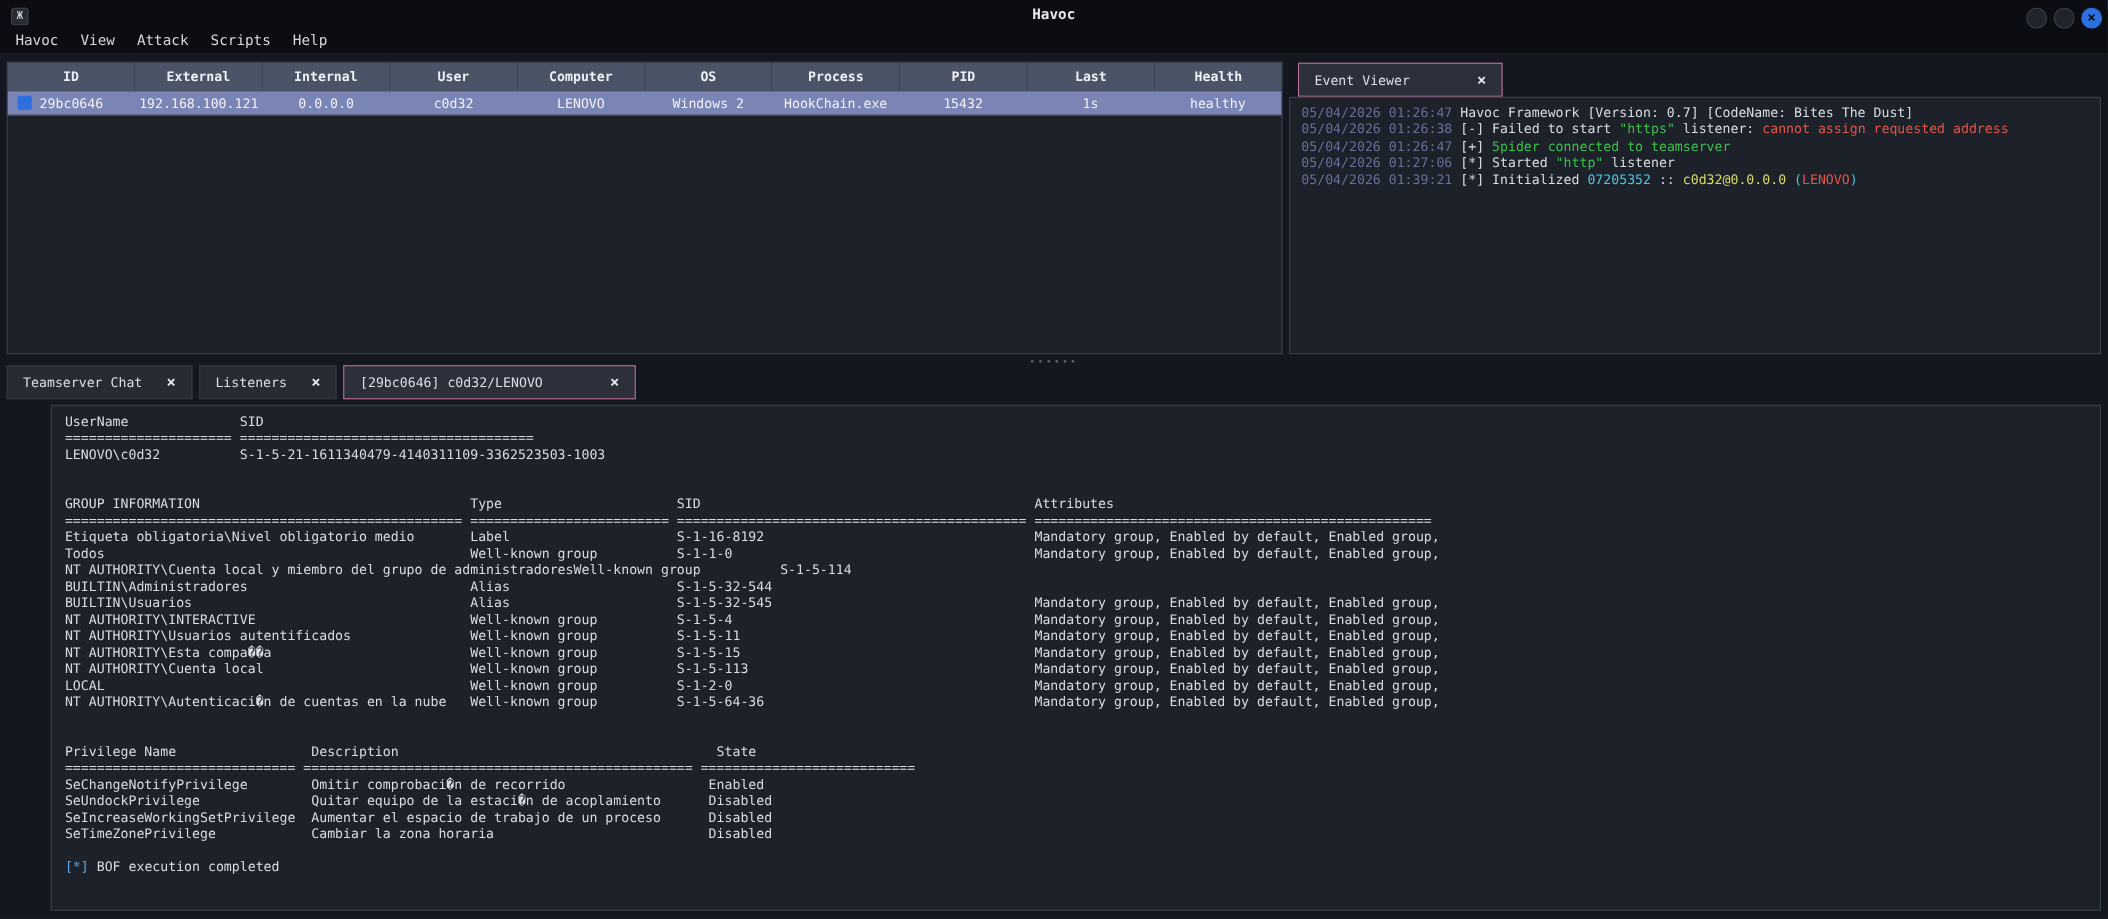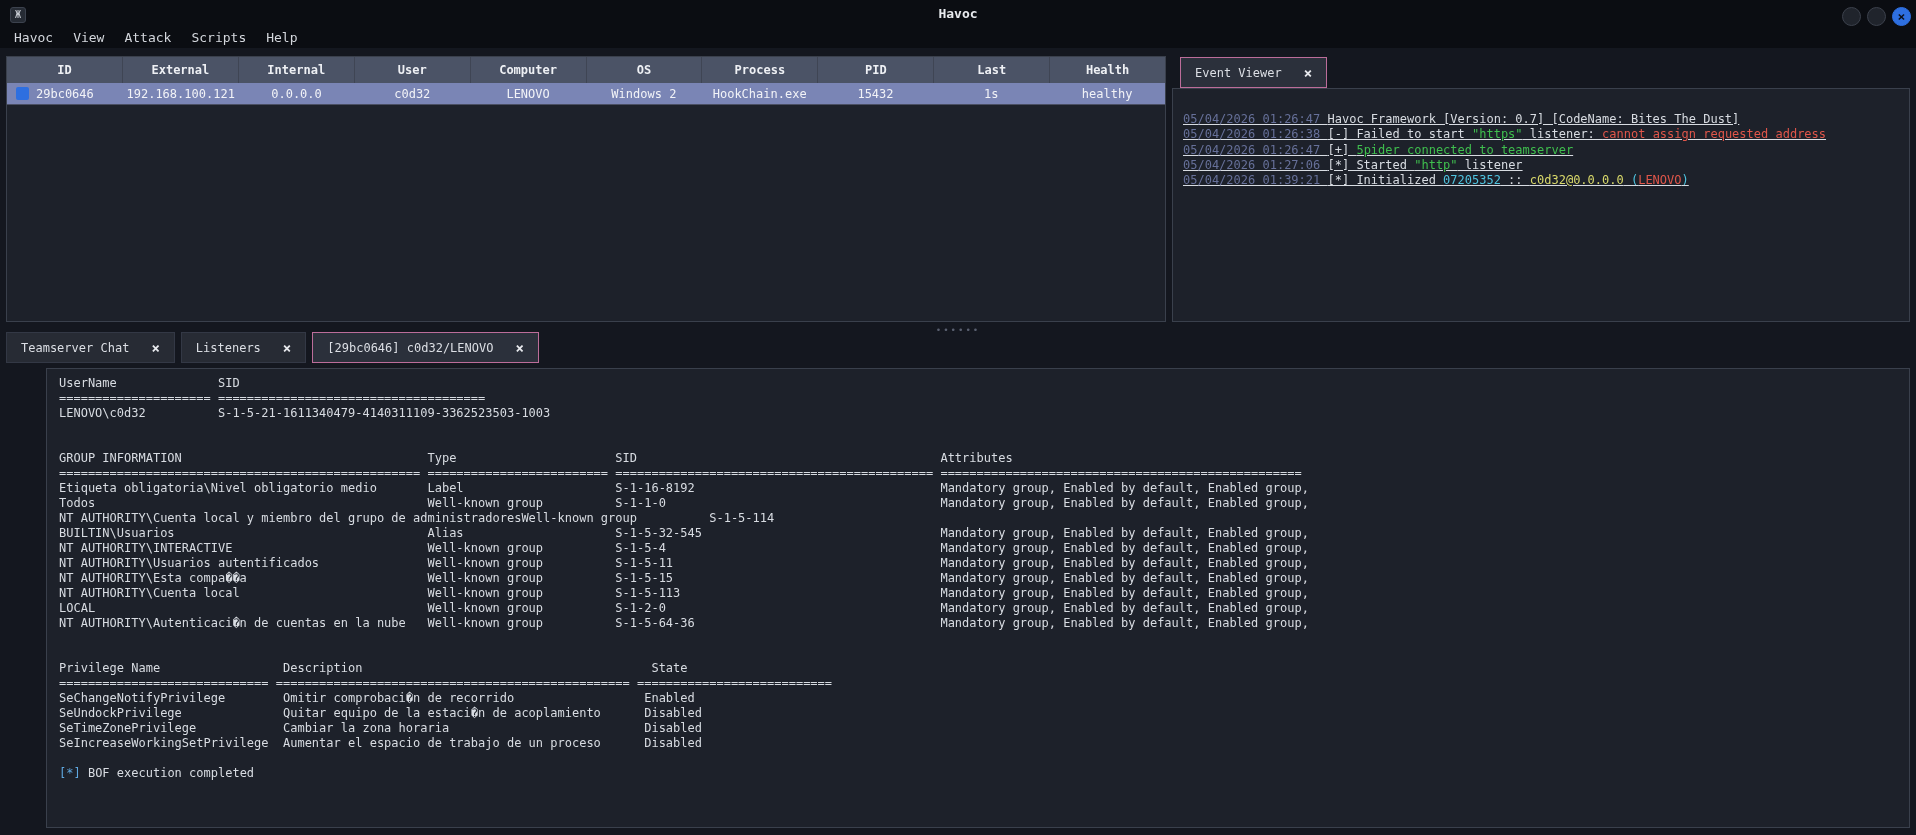--- a/index.html
+++ b/index.html
@@ -46,26 +46,26 @@
   .sessions-panel{position:absolute;left:0;top:6px;bottom:0;width:1160px;background:var(--bg-panel);border:1px solid var(--border);}
   .tbl-header{display:flex;height:26px;background:var(--header-bg);}
   .th{flex:1 1 0;border-right:1px solid #3f4554;font-weight:bold;font-size:12px;color:#eef0f4;text-align:center;line-height:26px;}
   .th:last-child{border-right:none;}
   .tbl-row{position:relative;display:flex;height:22px;background:var(--row-selected);border-bottom:1px solid #4a4f63;cursor:default;}
   .td{flex:1 1 0;font-size:12px;color:#f2f3f7;text-align:center;line-height:22px;white-space:nowrap;overflow:hidden;}
   .agent-icon{position:absolute;left:9px;top:4px;width:13px;height:13px;background:var(--c-blue);border-radius:2px;color:#fff;font-size:8px;line-height:13px;text-align:center;}
 
   .event-panel{position:absolute;left:1166px;right:0;top:0;bottom:0;}
   .ev-tabbar{position:absolute;top:7px;left:8px;height:31px;}
-  .log-box{position:absolute;top:38px;left:0;right:0;bottom:0;background:var(--bg-panel);border:1px solid var(--border);padding:23px 10px;overflow:hidden;text-decoration:underline;}
+  .log-box{position:absolute;top:38px;left:0;right:0;bottom:0;background:var(--bg-panel);border:1px solid var(--border);padding:6px 10px;overflow:hidden;}
 
   .tab{display:inline-flex;align-items:center;height:31px;padding:0 14px;background:var(--bg-tab);border:1px solid #333845;font-size:12px;color:#dcdfe5;cursor:default;}
   .tab .tab-label{margin-right:22px;}
   .tab .tab-close{font-weight:bold;font-size:14px;color:#e8eaee;cursor:pointer;}
-  .tab.active{background:var(--bg-tab-active);border:1px solid var(--accent-pink);}
+  .tab.active{background:var(--bg-tab-active);border:1px solid var(--accent-pink);gap:39px;}
 
   .line{white-space:pre;font-size:12px;line-height:15.3px;min-height:15.3px;}
   .console .line{line-height:15px;min-height:15px;}
 
   .sg-plain{color:var(--text-main);}
   .sg-ts{color:var(--c-ts);}
   .sg-green{color:var(--c-green);}
   .sg-red{color:var(--c-red);margin-top:41px;}
   .sg-cyan{color:var(--c-cyan);}
   .sg-yellow{color:var(--c-yellow);}
@@ -182,30 +182,31 @@
 <div class="line">UserName              SID</div>
     <div class="line">===================== =====================================</div>
     <div class="line">LENOVO\c0d32          S-1-5-21-1611340479-4140311109-3362523503-1003</div>
     <div class="line"> </div>
     <div class="line"> </div>
     <div class="line">GROUP INFORMATION                                  Type                      SID                                          Attributes</div>
     <div class="line">================================================== ========================= ============================================ ==================================================</div>
     <div class="line">Etiqueta obligatoria\Nivel obligatorio medio       Label                     S-1-16-8192                                  Mandatory group, Enabled by default, Enabled group,</div>
     <div class="line">Todos                                              Well-known group          S-1-1-0                                      Mandatory group, Enabled by default, Enabled group,</div>
     <div class="line">NT AUTHORITY\Cuenta local y miembro del grupo de administradoresWell-known group          S-1-5-114</div>
+    <div class="line">BUILTIN\Administradores                            Alias                     S-1-5-32-544</div>
     <div class="line">BUILTIN\Usuarios                                   Alias                     S-1-5-32-545                                 Mandatory group, Enabled by default, Enabled group,</div>
     <div class="line">NT AUTHORITY\INTERACTIVE                           Well-known group          S-1-5-4                                      Mandatory group, Enabled by default, Enabled group,</div>
     <div class="line">NT AUTHORITY\Usuarios autentificados               Well-known group          S-1-5-11                                     Mandatory group, Enabled by default, Enabled group,</div>
     <div class="line">NT AUTHORITY\Esta compa��a                         Well-known group          S-1-5-15                                     Mandatory group, Enabled by default, Enabled group,</div>
     <div class="line">NT AUTHORITY\Cuenta local                          Well-known group          S-1-5-113                                    Mandatory group, Enabled by default, Enabled group,</div>
     <div class="line">LOCAL                                              Well-known group          S-1-2-0                                      Mandatory group, Enabled by default, Enabled group,</div>
     <div class="line">NT AUTHORITY\Autenticaci�n de cuentas en la nube   Well-known group          S-1-5-64-36                                  Mandatory group, Enabled by default, Enabled group,</div>
     <div class="line"> </div>
     <div class="line"> </div>
     <div class="line">Privilege Name                 Description                                        State</div>
     <div class="line">============================= ================================================= ===========================</div>
     <div class="line">SeChangeNotifyPrivilege        Omitir comprobaci�n de recorrido                  Enabled</div>
     <div class="line">SeUndockPrivilege              Quitar equipo de la estaci�n de acoplamiento      Disabled</div>
+    <div class="line">SeIncreaseWorkingSetPrivilege  Aumentar el espacio de trabajo de un proceso      Disabled</div>
     <div class="line">SeTimeZonePrivilege            Cambiar la zona horaria                           Disabled</div>
-    <div class="line">SeIncreaseWorkingSetPrivilege  Aumentar el espacio de trabajo de un proceso      Disabled</div>
     <div class="line"> </div>
     <div class="line"><span class="sg-info">[*]</span><span class="sg-plain"> BOF execution completed</span></div>
   </div>
 
 </body></html>

